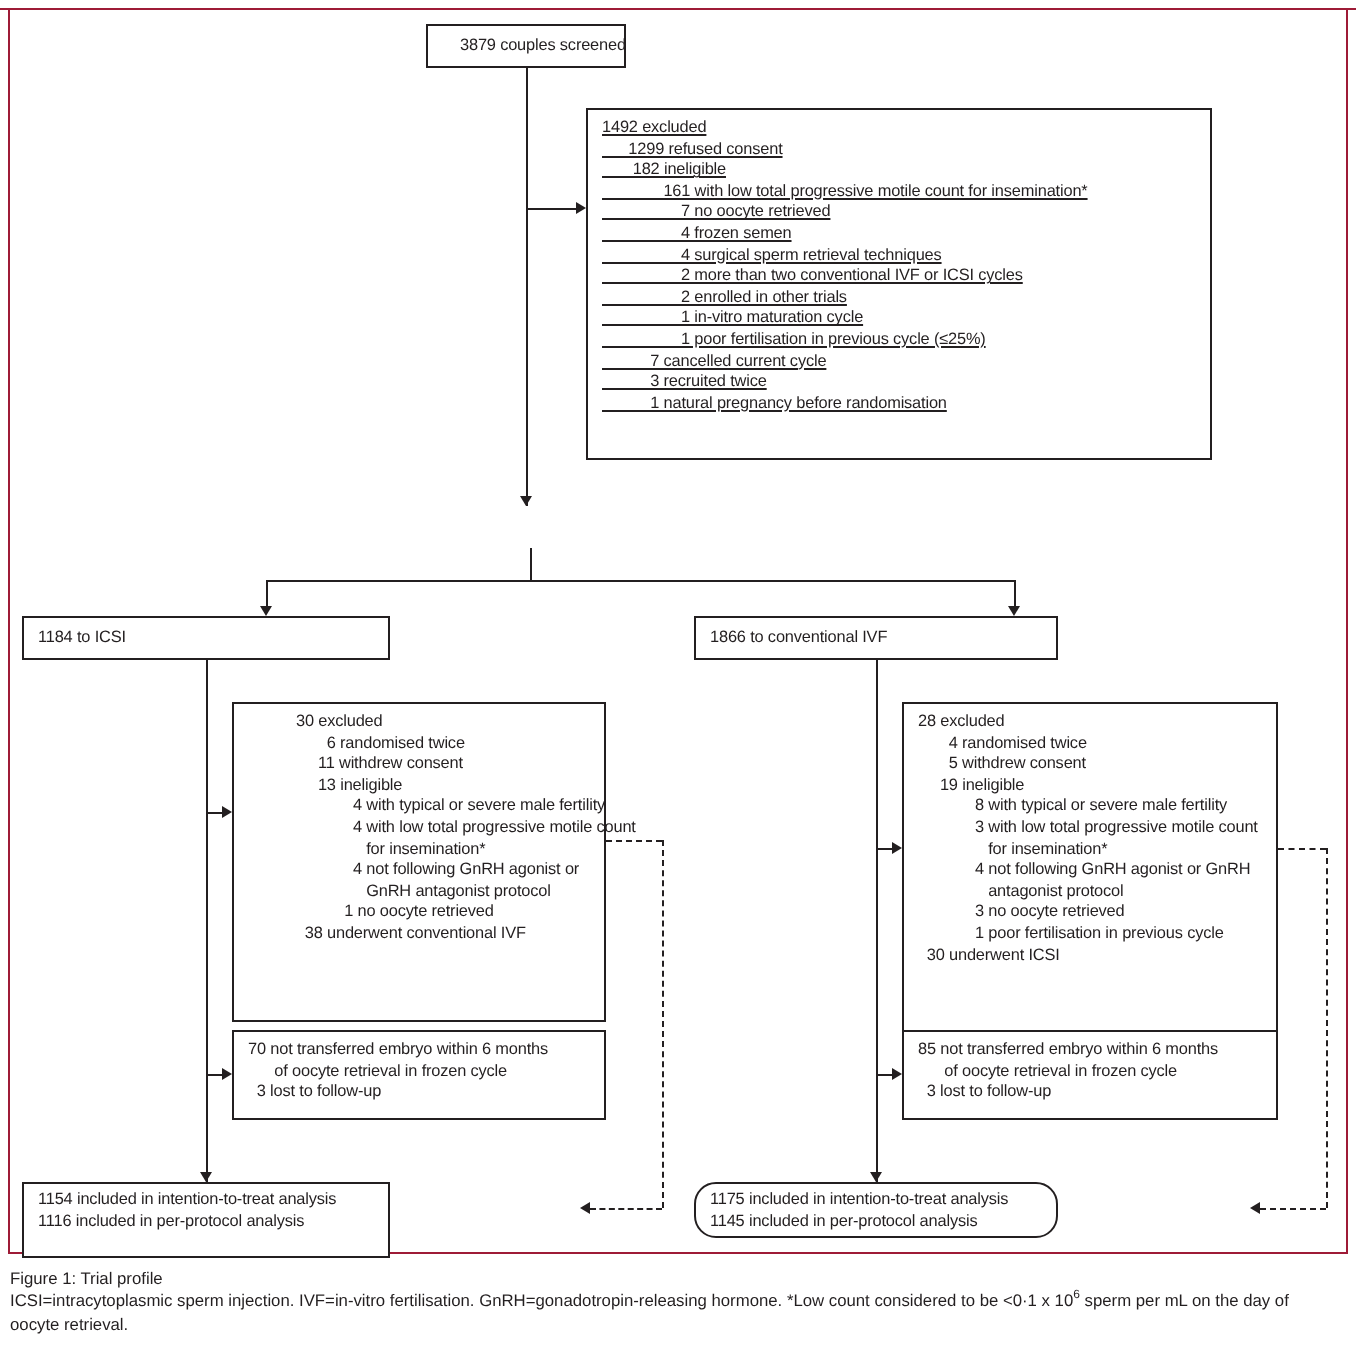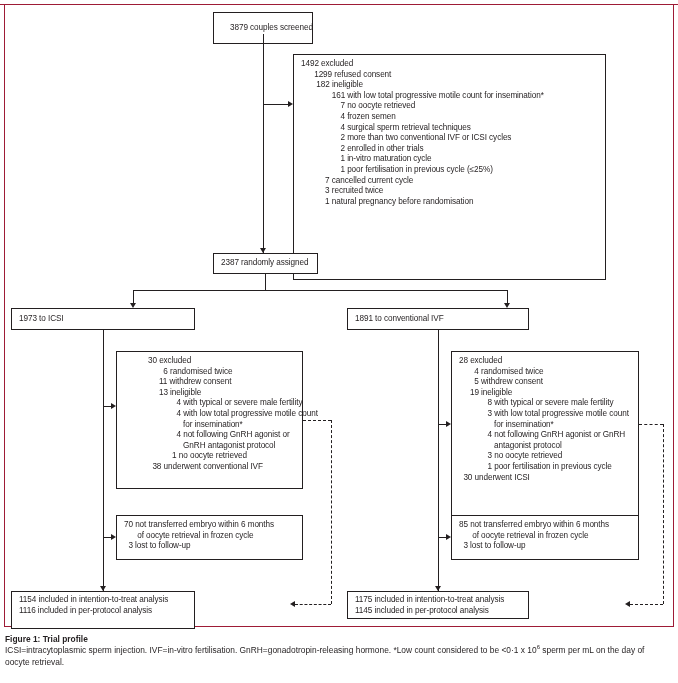--- a/index.html
+++ b/index.html
@@ -64,90 +64,89 @@
   
   .caption{
     position:absolute;
     left:5px;
     top:634px;
     width:664px;
     font-size:8.4px;
     line-height:11.4px;
     color:#231f20;
   }
-  .caption .cap-title{font-weight:bold;display:block;}
+  .caption .cap-title{font-weight:normal;display:block;}
   .caption .cap-body{display:block;}
   sup{font-size:6px;vertical-align:super;line-height:0;}
 </style>
 </head>
 <body>
 
 <div id="figure-root">
 
   <div class="frame-top"></div>
   <div class="frame-left"></div>
   <div class="frame-right"></div>
   <div class="frame-bot"></div>
 
   <div class="canvas">
 
-    <div class="box center-txt" style="left:213px;top:12px;width:100px;height:32px;padding-left:16px;">3879 couples screened</div>
+    <div class="box center-txt" style="left:213px;top:12px;width:100px;height:22px;padding-left:16px;">3879 couples screened</div>
 
     <div class="vline" style="left:263px;top:34px;height:219px;"></div>
     <div class="arr-down" style="left:259.5px;top:248px;"></div>
 
     <div class="hline" style="left:263px;top:104px;width:25px;"></div>
     <div class="arr-right" style="left:288px;top:100.5px;"></div>
 
-    <div class="box" style="left:293px;top:54px;width:313px;height:226px;">1492 excluded
+    <div class="box" style="left:293px;top:54px;width:313px;height:176px;text-decoration:underline;">1492 excluded
       1299 refused consent
        182 ineligible
               161 with low total progressive motile count for insemination*
                   7 no oocyte retrieved
                   4 frozen semen
                   4 surgical sperm retrieval techniques
                   2 more than two conventional IVF or ICSI cycles
                   2 enrolled in other trials
                   1 in-vitro maturation cycle
                   1 poor fertilisation in previous cycle (≤25%)
            7 cancelled current cycle
            3 recruited twice
            1 natural pregnancy before randomisation</div>
 
-    <div class="box center-txt" style="left:213px;top:253px;width:105px;height:21px;">2387 randomly assigned</div>
 
     <div class="vline" style="left:265px;top:274px;height:16px;"></div>
     <div class="hline" style="left:133px;top:290px;width:374px;"></div>
     <div class="vline" style="left:133px;top:290px;height:13px;"></div>
     <div class="vline" style="left:507px;top:290px;height:13px;"></div>
     <div class="arr-down" style="left:129.5px;top:303px;"></div>
     <div class="arr-down" style="left:503.5px;top:303px;"></div>
 
-    <div class="box center-txt" style="left:11px;top:308px;width:184px;height:22px;">1973 to ICSI</div>
-    <div class="box center-txt" style="left:347px;top:308px;width:182px;height:22px;">1891 to conventional IVF</div>
+    <div class="box center-txt" style="left:11px;top:308px;width:184px;height:22px;">1184 to ICSI</div>
+    <div class="box center-txt" style="left:347px;top:308px;width:182px;height:22px;">1866 to conventional IVF</div>
 
     <div class="vline" style="left:103px;top:330px;height:262px;"></div>
     <div class="arr-down" style="left:99.5px;top:586px;"></div>
 
     <div class="hline" style="left:103px;top:406px;width:8px;"></div>
     <div class="arr-right" style="left:111px;top:402.5px;"></div>
 
     <div class="hline" style="left:103px;top:537px;width:8px;"></div>
     <div class="arr-right" style="left:111px;top:533.5px;"></div>
 
     <div class="vline" style="left:438px;top:330px;height:262px;"></div>
     <div class="arr-down" style="left:434.5px;top:586px;"></div>
 
     <div class="hline" style="left:438px;top:424px;width:8px;"></div>
     <div class="arr-right" style="left:446px;top:420.5px;"></div>
 
     <div class="hline" style="left:438px;top:537px;width:8px;"></div>
     <div class="arr-right" style="left:446px;top:533.5px;"></div>
 
-    <div class="box" style="left:116px;top:351px;width:187px;height:138px;padding-left:31px;">30 excluded
+    <div class="box" style="left:116px;top:351px;width:187px;height:160px;padding-left:31px;">30 excluded
        6 randomised twice
      11 withdrew consent
      13 ineligible
              4 with typical or severe male fertility
              4 with low total progressive motile count
                 for insemination*
              4 not following GnRH agonist or
                 GnRH antagonist protocol
            1 no oocyte retrieved
   38 underwent conventional IVF</div>
@@ -166,21 +165,21 @@
 
     <div class="box" style="left:116px;top:515px;width:187px;height:45px;">70 not transferred embryo within 6 months
       of oocyte retrieval in frozen cycle
   3 lost to follow-up</div>
     <div class="box" style="left:451px;top:515px;width:188px;height:45px;">85 not transferred embryo within 6 months
       of oocyte retrieval in frozen cycle
   3 lost to follow-up</div>
 
     <div class="box" style="left:11px;top:591px;width:184px;height:38px;padding-top:3px;">1154 included in intention-to-treat analysis
 1116 included in per-protocol analysis</div>
-    <div class="box" style="left:347px;top:591px;width:182px;height:28px;padding-top:3px;">1175 included in intention-to-treat analysis
+    <div class="box" style="left:347px;top:591px;width:182px;height:28px;padding-top:3px;border-radius:11px;">1175 included in intention-to-treat analysis
 1145 included in per-protocol analysis</div>
 
     <div class="dash-h" style="left:303px;top:420px;width:28px;"></div>
     <div class="dash-v" style="left:331px;top:420px;height:184px;"></div>
     <div class="dash-h" style="left:295px;top:604px;width:36px;"></div>
     <div class="arr-left" style="left:290px;top:600.5px;"></div>
 
     <div class="dash-h" style="left:639px;top:424px;width:24px;"></div>
     <div class="dash-v" style="left:663px;top:424px;height:180px;"></div>
     <div class="dash-h" style="left:630px;top:604px;width:33px;"></div>

